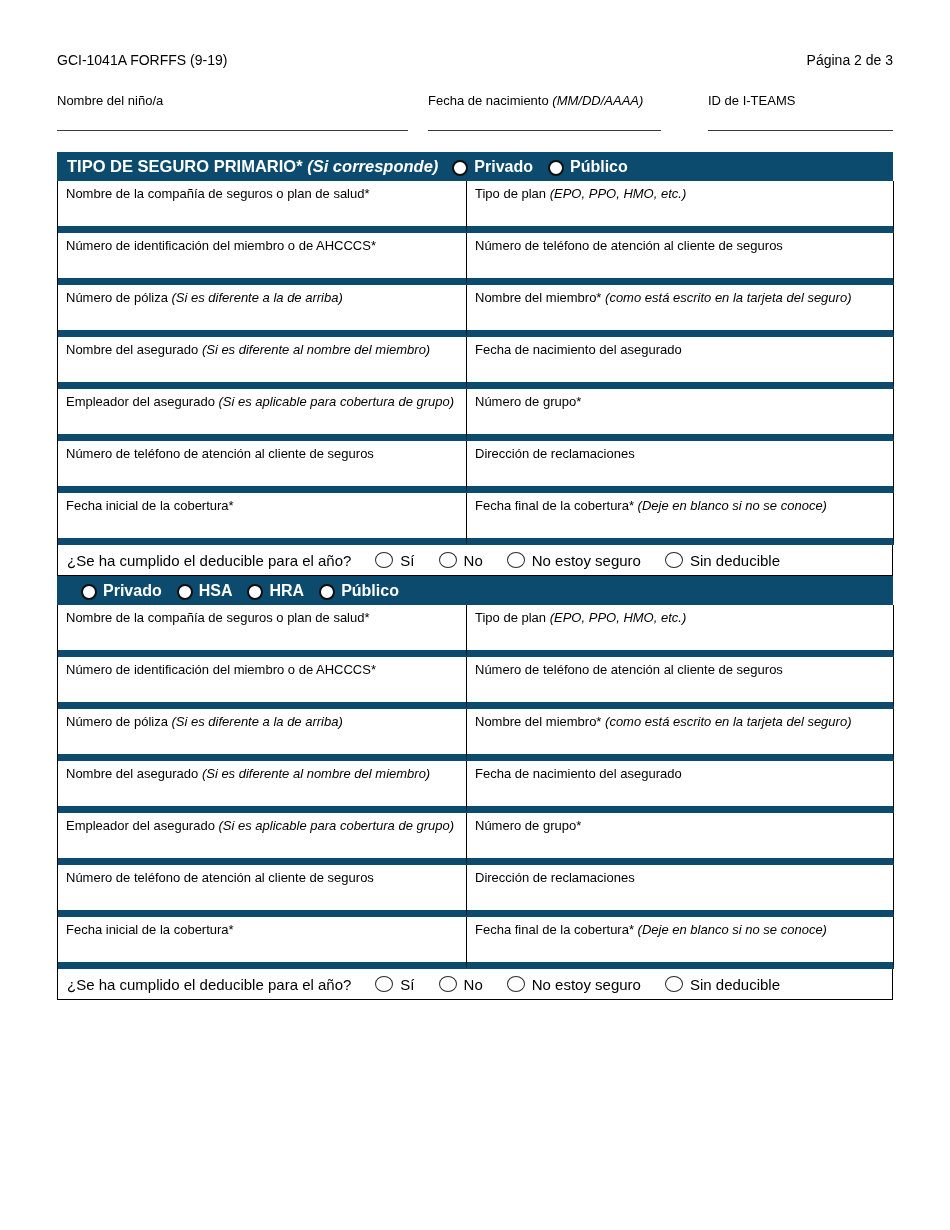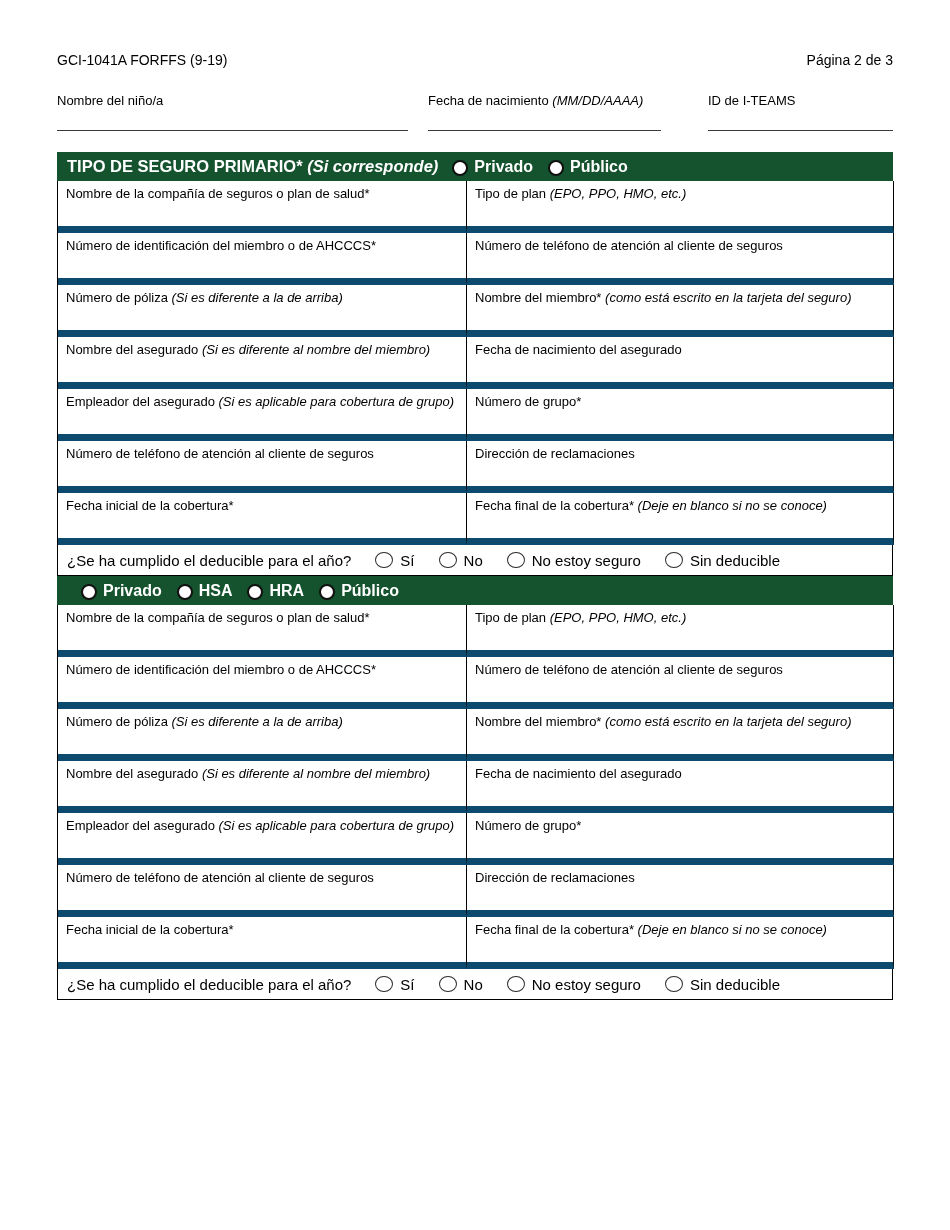--- a/index.html
+++ b/index.html
@@ -15,21 +15,21 @@
 
   .top-fields { display: flex; margin-top: 25px; }
   .tf { border-bottom: 1px solid #3a3a3a; height: 37px; font-size: 13px; }
   .tf1 { width: 351px; }
   .tf2 { width: 233px; margin-left: 20px; }
   .tf3 { width: 185px; margin-left: 47px; }
 
   .it { font-style: italic; }
 
   .bar {
-    height: 29px; background: #14532d; color: #fff;
+    height: 29px; background: #0c4a6e; color: #fff;
     display: flex; align-items: center;
     padding: 0 10px; font-weight: bold;
   }
   .bar-first { margin-top: 21px; }
   .bar-title { font-size: 16.5px; white-space: nowrap; }
   .bar-sub { font-style: italic; }
   .bar-opts { display: flex; align-items: center; margin-left: 14px; gap: 15px; }
   .bar-opt { display: inline-flex; align-items: flex-end; gap: 6px; font-size: 16px; white-space: nowrap; cursor: pointer; }
   .radio-hdr {
     width: 12px; height: 12px; border-radius: 50%;

